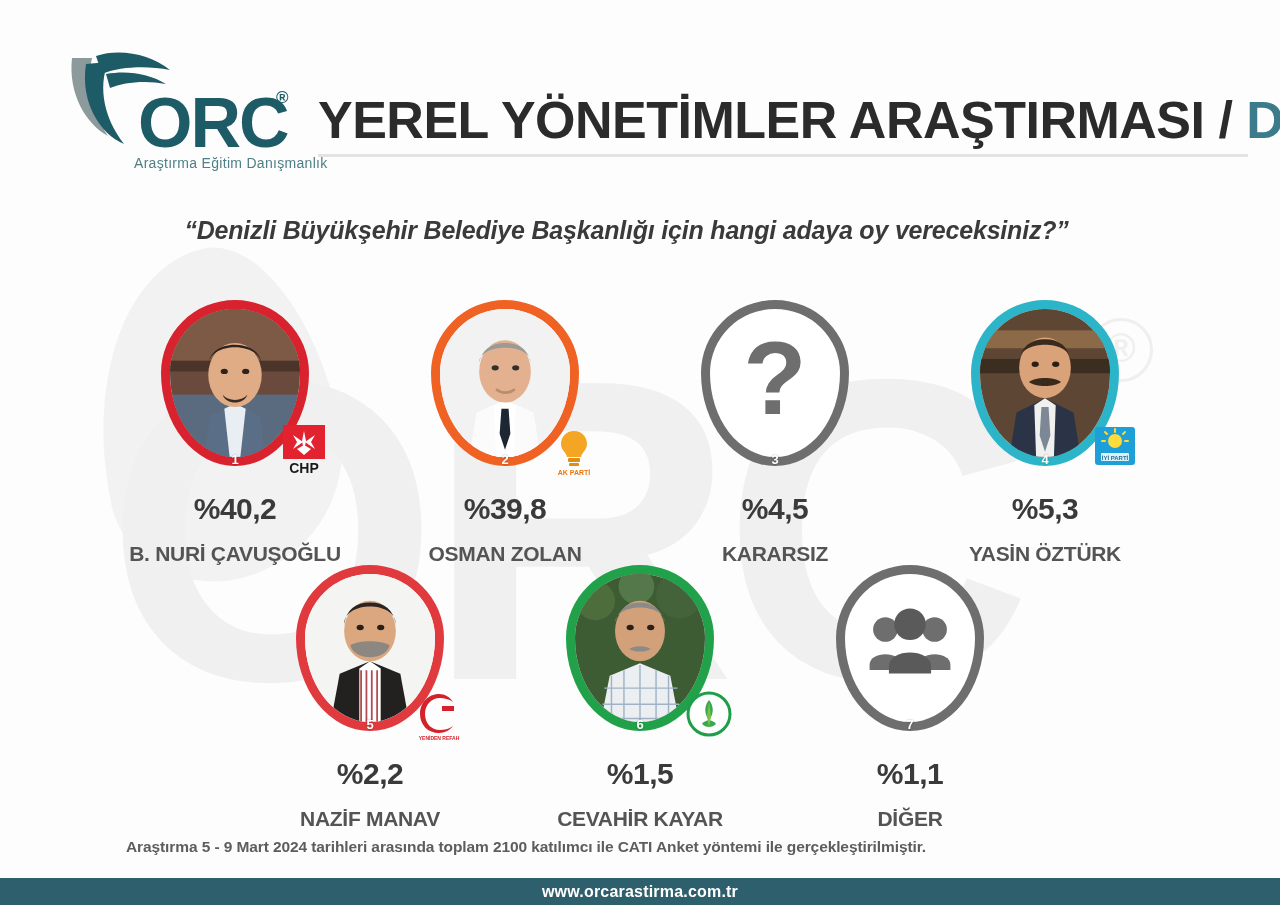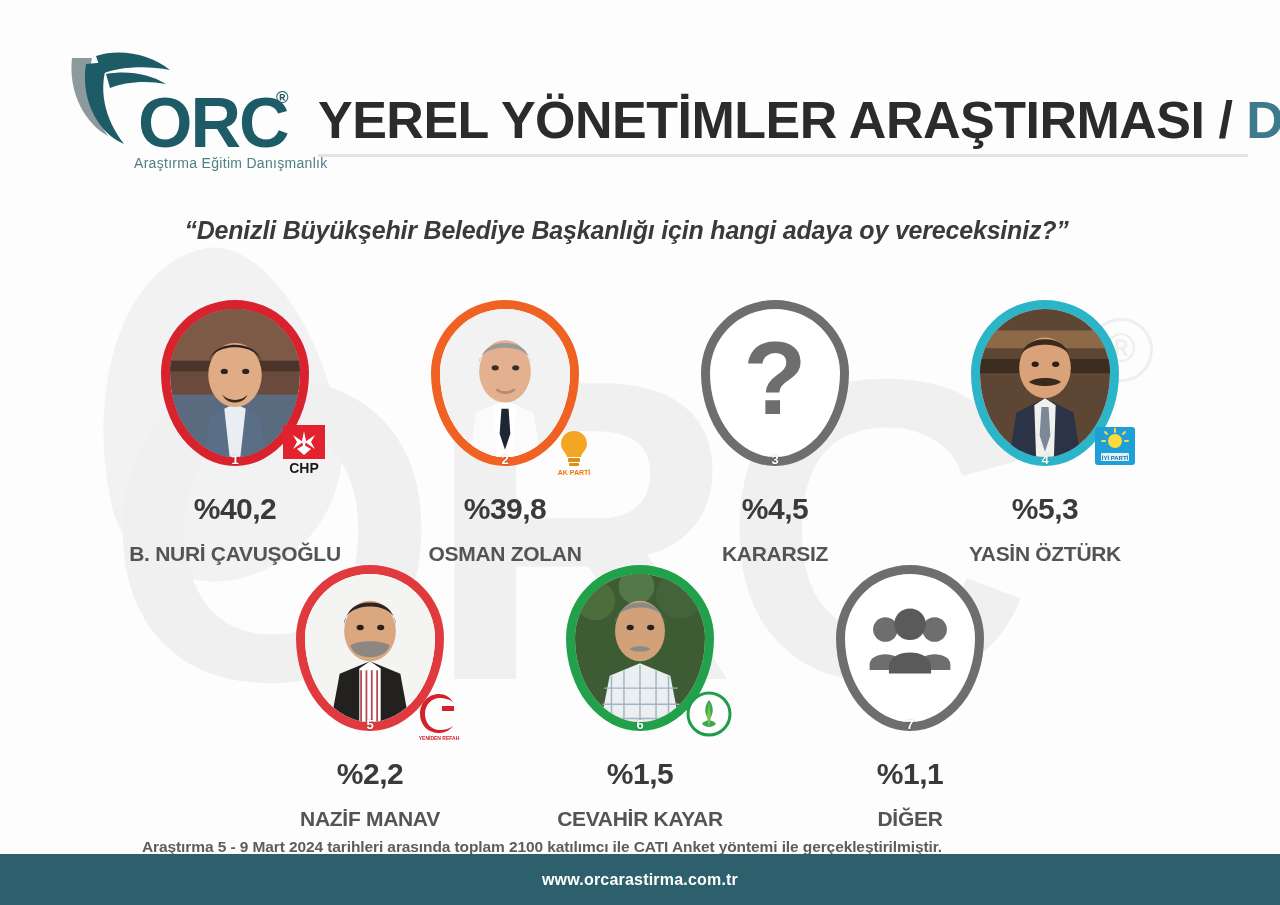--- a/index.html
+++ b/index.html
@@ -226,35 +226,35 @@
     font-size: 21px;
     font-weight: bold;
     color: #545454;
     letter-spacing: -0.3px;
     white-space: nowrap;
   }
 
   
   .note {
     position: absolute;
-    left: 16px;
+    left: 0;
     top: 838px;
     width: 1052px;
     text-align: center;
     font-size: 15.5px;
     font-weight: bold;
     color: #5d5d5d;
     letter-spacing: -0.1px;
   }
   .urlbar {
     position: absolute;
     left: 0;
     bottom: 0;
     width: 1280px;
-    height: 51px;
+    height: 27px;
     background: #2d5f6c;
     display: flex;
     align-items: center;
     justify-content: center;
   }
   .urlbar span {
     color: #ffffff;
     font-size: 16px;
     font-weight: bold;
     letter-spacing: 0.2px;

